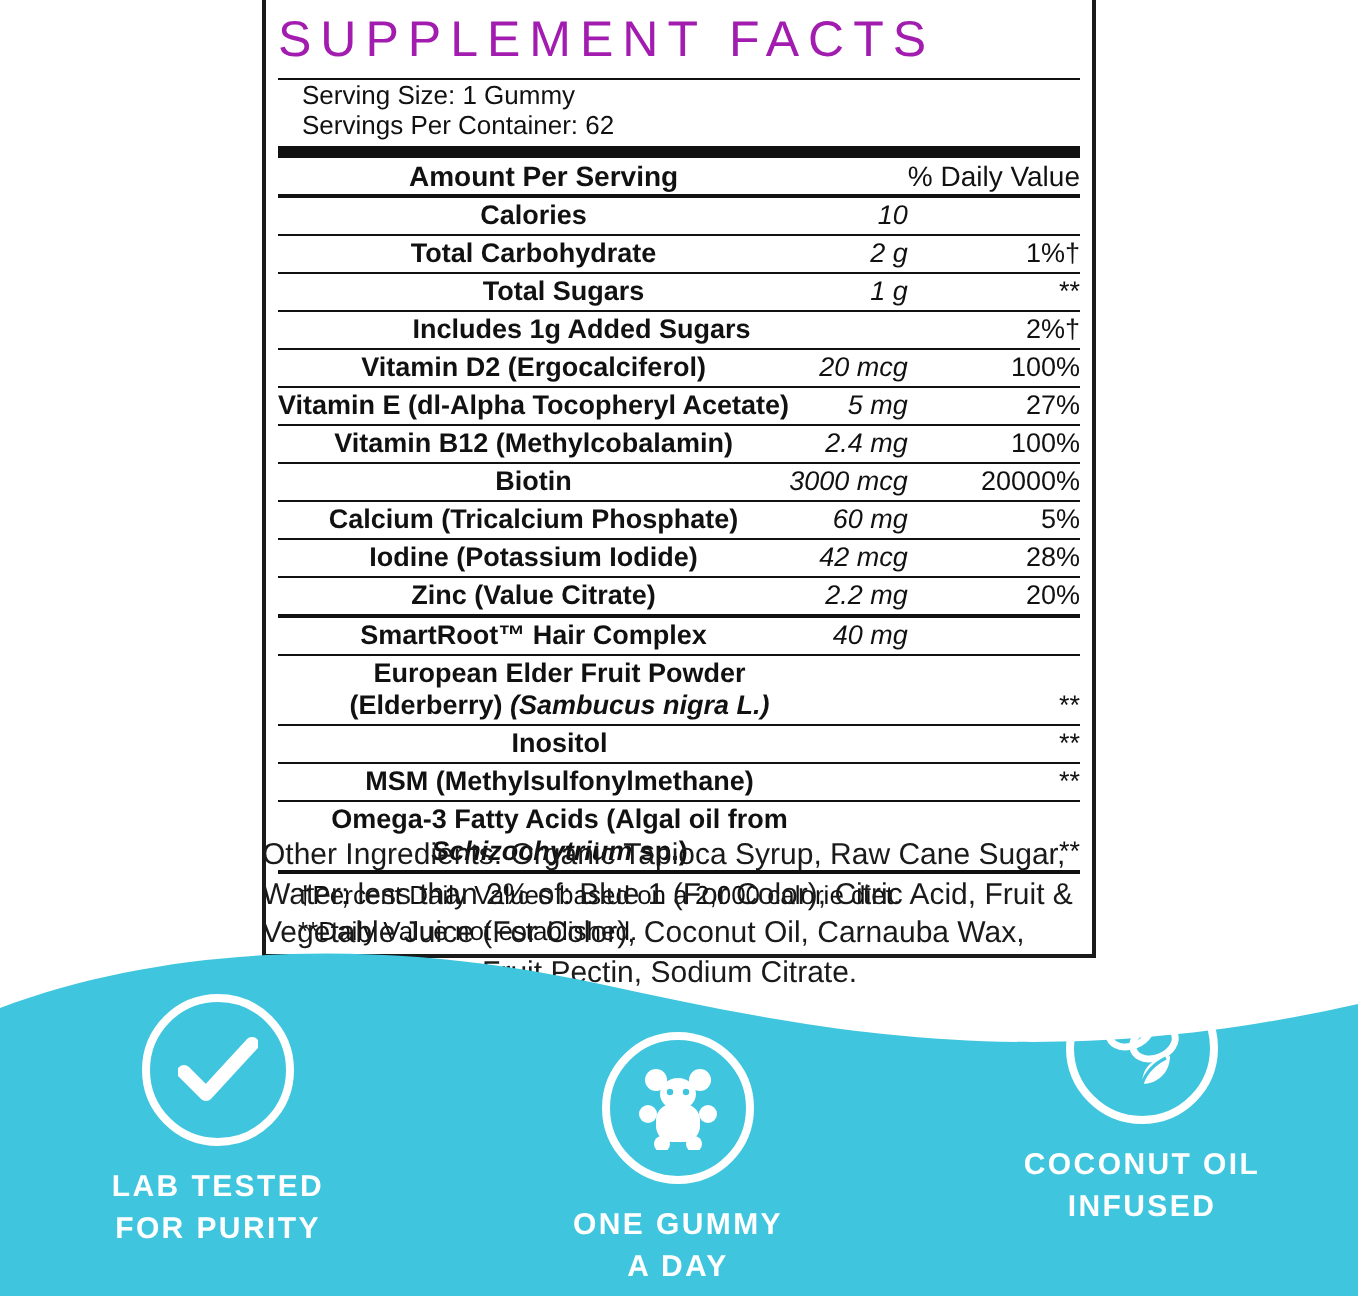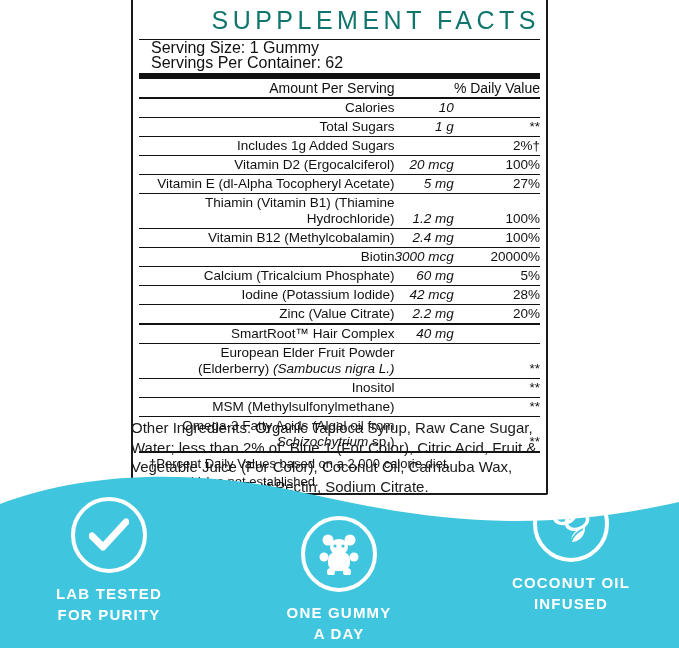--- a/index.html
+++ b/index.html
@@ -22,50 +22,50 @@
     top: 0px;
     width: 417px;
     box-sizing: border-box;
     border-left: 2px solid #1a1a1a;
     border-right: 2px solid #1a1a1a;
     border-bottom: 2px solid #1a1a1a;
     background: #ffffff;
     padding: 0 6px 4px 6px;
   }
   #panel-title {
-    text-align: right;
+    text-align: left;
     font-size: 25px;
     letter-spacing: 4.5px;
-    color: #0f766e;
+    color: #a21caf;
     padding: 6px 0 2px 0;
     font-weight: 400;
     white-space: nowrap;
   }
   .serv-line {
-    font-size: 16px;
+    font-size: 13px;
     color: #111;
     line-height: 15px;
     padding-left: 12px;
   }
   .rule-thin { height: 1px; background: #111; margin: 2px 0 0 0; }
   .rule-thick{ height: 6px; background: #111; margin: 3px 0 0 0; }
 
   table.facts {
     width: 100%;
     border-collapse: collapse;
     font-size: 13.5px;
     color: #111;
   }
   table.facts td {
     padding: 1px 0 1px 0;
     vertical-align: bottom;
     border-bottom: 1px solid #111;
     line-height: 16px;
   }
-  td.name { text-align: right; padding-left: 12px; }
+  td.name { text-align: center; padding-left: 12px; font-weight: bold; }
   td.amt  { text-align: right; white-space: nowrap; padding-right: 6px; font-style: italic;}
   td.dv   { text-align: right; white-space: nowrap; width: 64px; margin-left: 20px; }
   tr.hdr td {
     font-size: 14px;
     border-bottom: 2px solid #111;
     padding-bottom: 1px;
   }
   tr.hdr td.name { padding-left: 10px; }
   .indent1 { padding-left: 30px !important; }
   .indent2 { padding-left: 48px !important; }
@@ -151,43 +151,43 @@
         <td class="amt"></td>
         <td class="dv">% Daily Value</td>
       </tr>
 
       <tr>
         <td class="name">Calories</td>
         <td class="amt">10</td>
         <td class="dv"></td>
       </tr>
       <tr>
+        <td class="name">Total Carbohydrate</td>
+        <td class="amt">2 g</td>
+        <td class="dv">1%†</td>
+      </tr>
+      <tr>
         <td class="name indent1">Total Sugars</td>
         <td class="amt">1 g</td>
         <td class="dv">**</td>
       </tr>
       <tr>
         <td class="name indent2">Includes 1g Added Sugars</td>
         <td class="amt"></td>
         <td class="dv">2%†</td>
       </tr>
       <tr>
         <td class="name">Vitamin D2 (Ergocalciferol)</td>
         <td class="amt">20 mcg</td>
         <td class="dv">100%</td>
       </tr>
       <tr>
         <td class="name">Vitamin E (dl-Alpha Tocopheryl Acetate)</td>
         <td class="amt">5 mg</td>
         <td class="dv">27%</td>
-      </tr>
-      <tr>
-        <td class="name">Thiamin (Vitamin B1) (Thiamine Hydrochloride)</td>
-        <td class="amt">1.2 mg</td>
-        <td class="dv">100%</td>
       </tr>
       <tr>
         <td class="name">Vitamin B12 (Methylcobalamin)</td>
         <td class="amt">2.4 mg</td>
         <td class="dv">100%</td>
       </tr>
       <tr>
         <td class="name">Biotin</td>
         <td class="amt">3000 mcg</td>
         <td class="dv">20000%</td>

